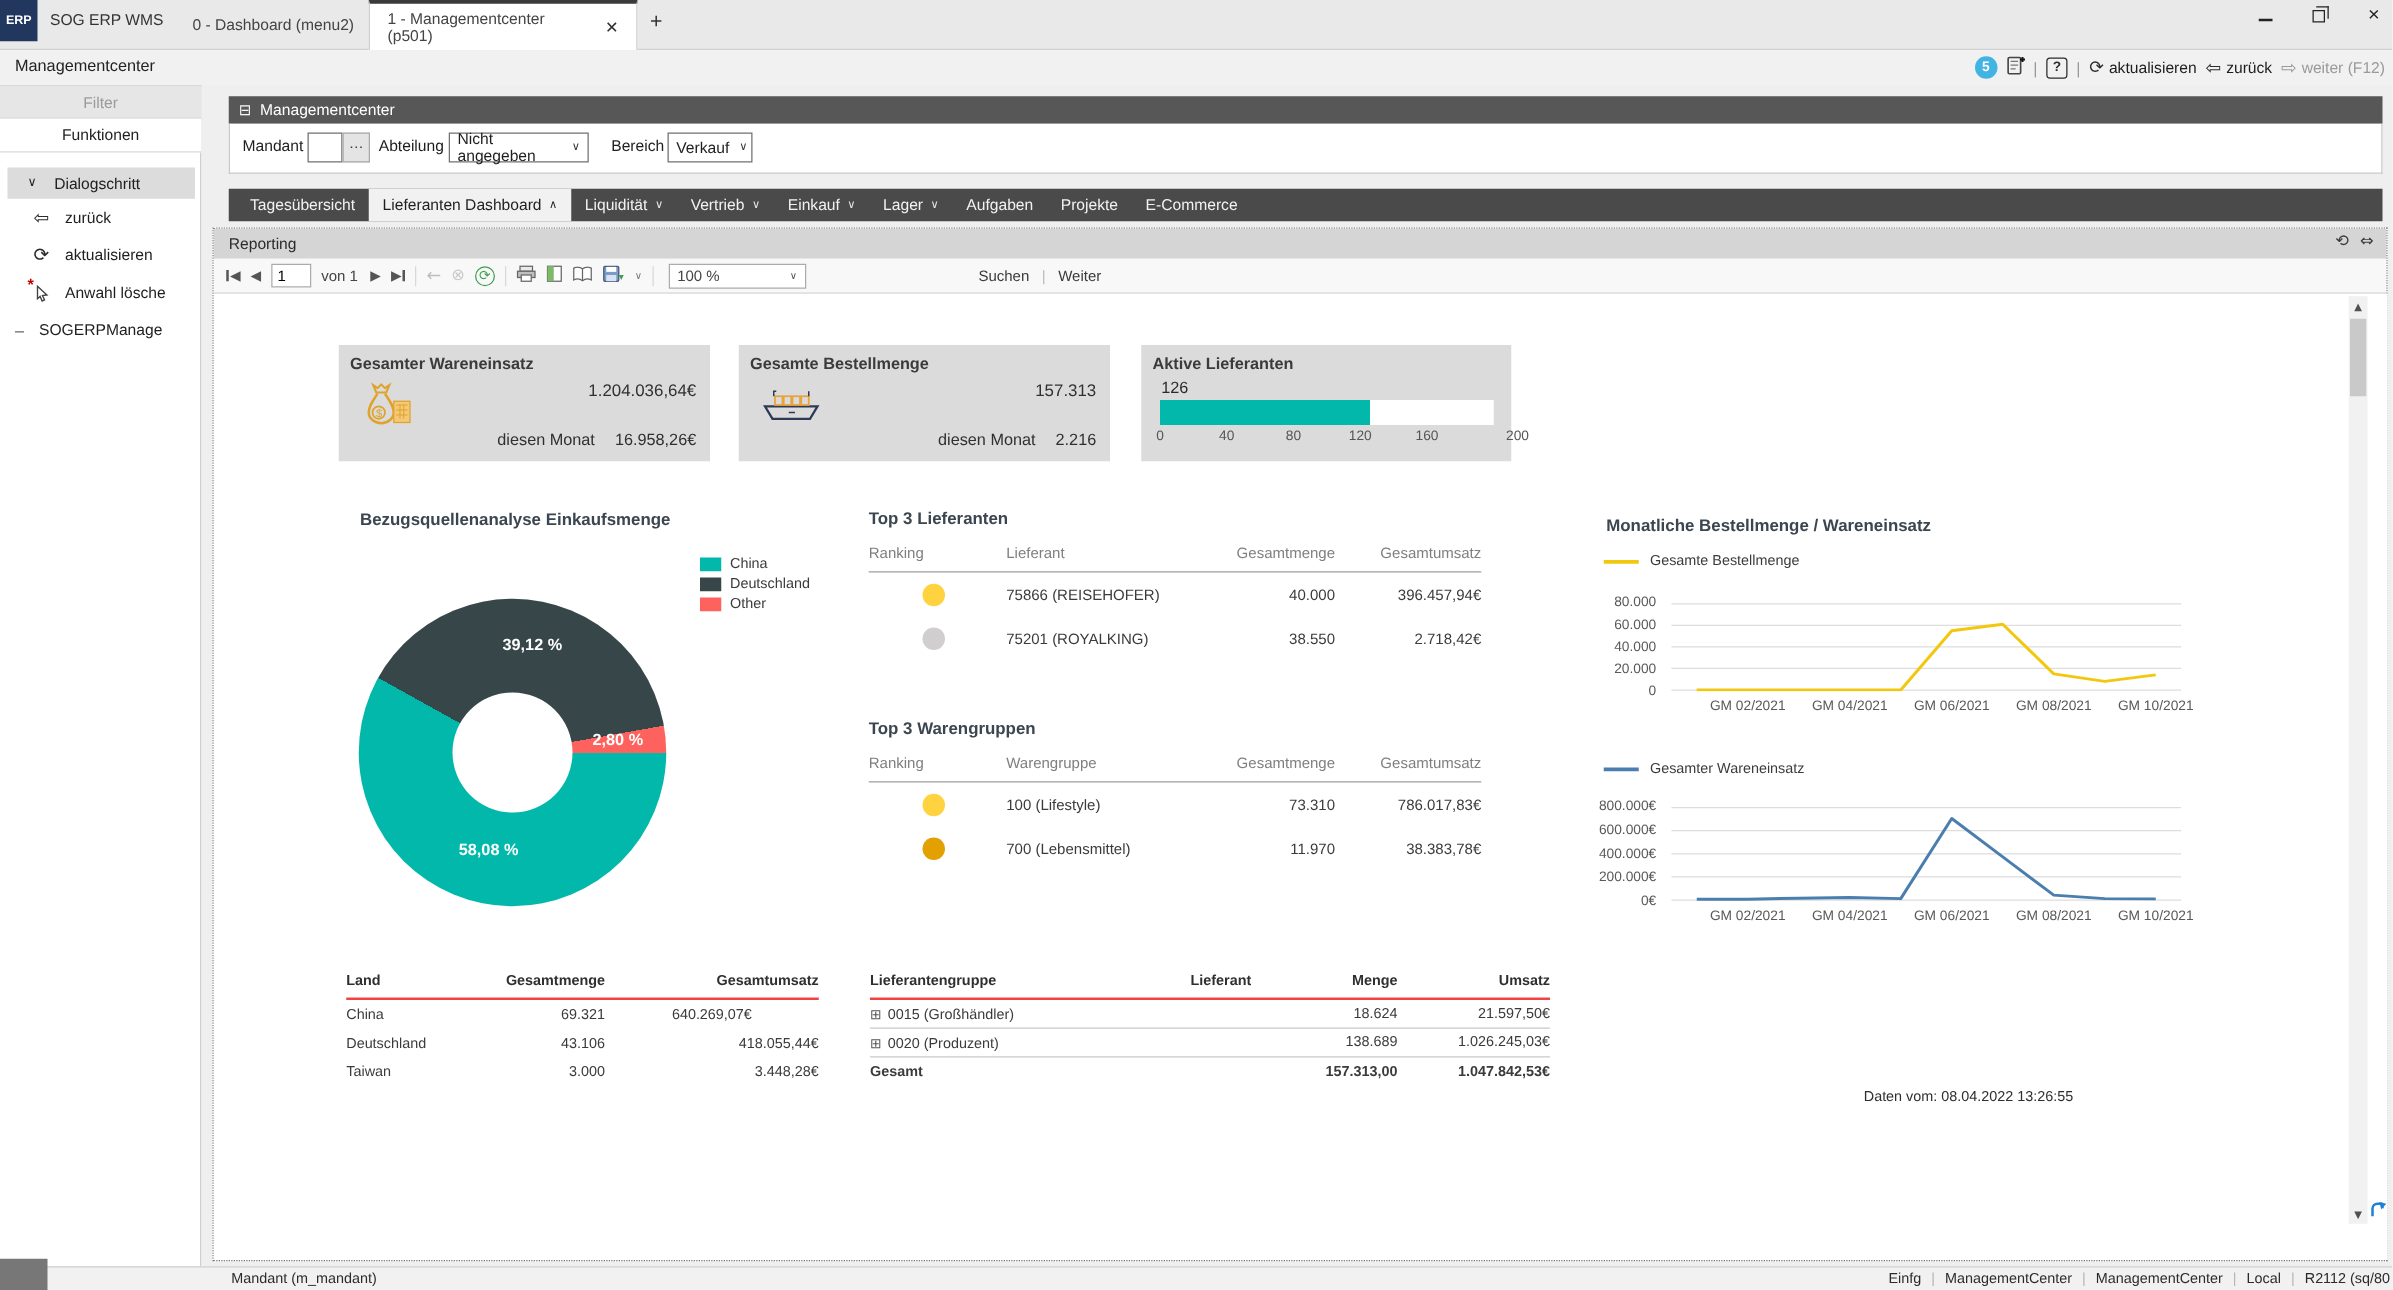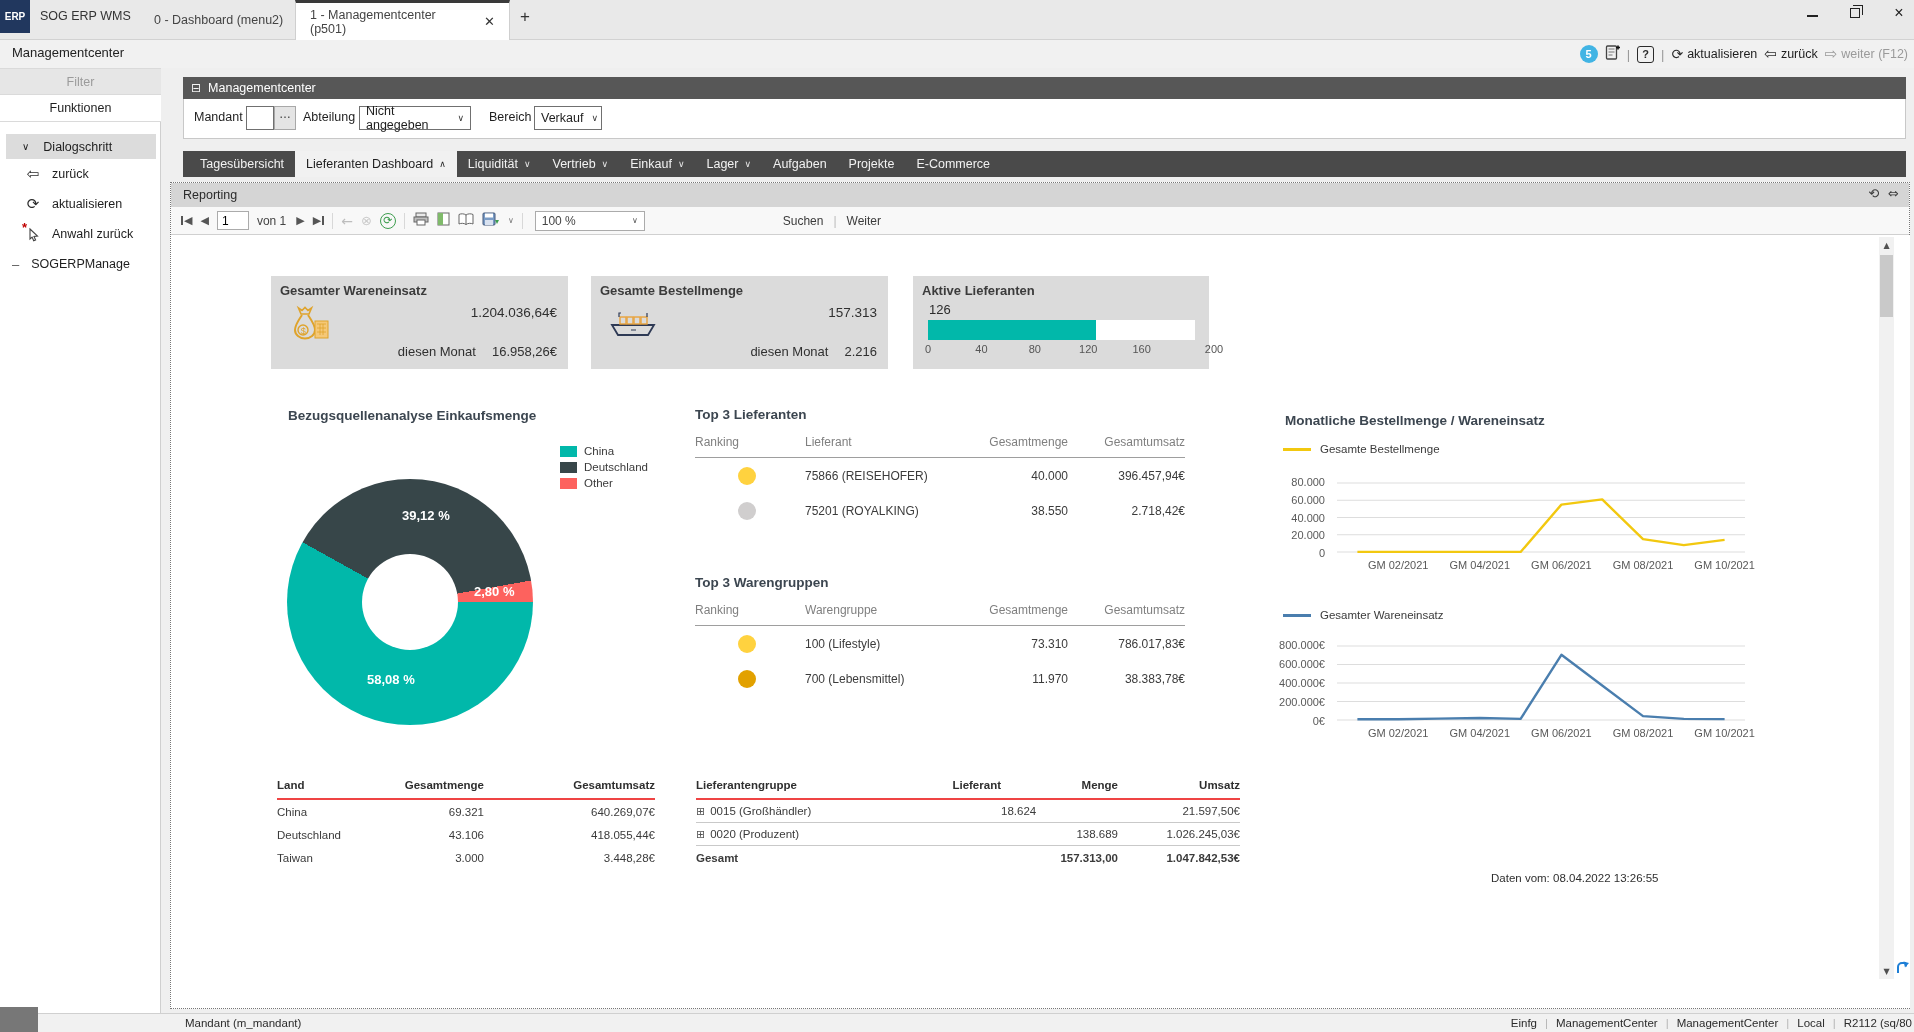--- a/index.html
+++ b/index.html
@@ -223,21 +223,21 @@
       <span class="ic glyph">⟳</span>
       <span>aktualisieren</span>
     </div>
     <div class="side-item">
       <span class="ic cursor-wrap">
         <svg width="15" height="16" viewBox="0 0 15 16">
             <path d="M4 3 L11.5 10 L8 10.4 L9.6 14 L7.7 14.8 L6.1 11.1 L4 13 Z" fill="#FFF" stroke="#444" stroke-width="1.1"></path>
           </svg>
         <span class="red-star">*</span>
       </span>
-      <span>Anwahl zurück</span>
+      <span>Anwahl lösche</span>
     </div>
     <div class="tree-item">
       <span class="tree-minus">–</span>
       <span>SOGERPManage</span>
     </div>
   </div>
 
   <div class="panel-header">
     <span class="glyph">⊟</span>
     <span>Managementcenter</span>
@@ -531,21 +531,21 @@
 
       <div class="flat-table" id="land-table" style="left:106px; top:544px; width:378px;">
           <div class="ft-head">
             <span class="ftc" style="width: 100px;">Land</span>
             <span class="ftc" style="width: 107px; text-align: right;">Gesamtmenge</span>
             <span class="ftc" style="width: 171px; text-align: right;">Gesamtumsatz</span>
           </div>
           <div class="ft-row">
             <span class="ftc" style="width: 100px;">China</span>
             <span class="ftc" style="width: 107px; text-align: right;">69.321</span>
-            <span class="ftc" style="width: 171px; text-align: right;">640.269,07€</span>
+            <span class="ftc" style="width: 171px; text-align: center;">640.269,07€</span>
           </div>
           <div class="ft-row">
             <span class="ftc" style="width: 100px;">Deutschland</span>
             <span class="ftc" style="width: 107px; text-align: right;">43.106</span>
             <span class="ftc" style="width: 171px; text-align: right;">418.055,44€</span>
           </div>
           <div class="ft-row">
             <span class="ftc" style="width: 100px;">Taiwan</span>
             <span class="ftc" style="width: 107px; text-align: right;">3.000</span>
             <span class="ftc" style="width: 171px; text-align: right;">3.448,28€</span>
@@ -554,21 +554,21 @@
       <div class="flat-table" id="gruppe-table" style="left:525px; top:544px; width:544px;">
           <div class="ft-head">
             <span class="ftc" style="width: 230px;">Lieferantengruppe</span>
             <span class="ftc" style="width: 75px; text-align: right;">Lieferant</span>
             <span class="ftc" style="width: 117px; text-align: right;">Menge</span>
             <span class="ftc" style="width: 122px; text-align: right;">Umsatz</span>
           </div>
           <div class="ft-row sep">
             <span class="ftc" style="width: 230px;"><span class="expand-glyph">⊞</span>0015 (Großhändler)</span>
             <span class="ftc" style="width: 75px; text-align: right;"></span>
-            <span class="ftc" style="width: 117px; text-align: left;">18.624</span>
+            <span class="ftc" style="width: 117px; text-align: right;">18.624</span>
             <span class="ftc" style="width: 122px; text-align: right;">21.597,50€</span>
           </div>
           <div class="ft-row sep">
             <span class="ftc" style="width: 230px;"><span class="expand-glyph">⊞</span>0020 (Produzent)</span>
             <span class="ftc" style="width: 75px; text-align: right;"></span>
             <span class="ftc" style="width: 117px; text-align: right;">138.689</span>
             <span class="ftc" style="width: 122px; text-align: right;">1.026.245,03€</span>
           </div>
           <div class="ft-row total">
             <span class="ftc" style="width: 230px;">Gesamt</span>

